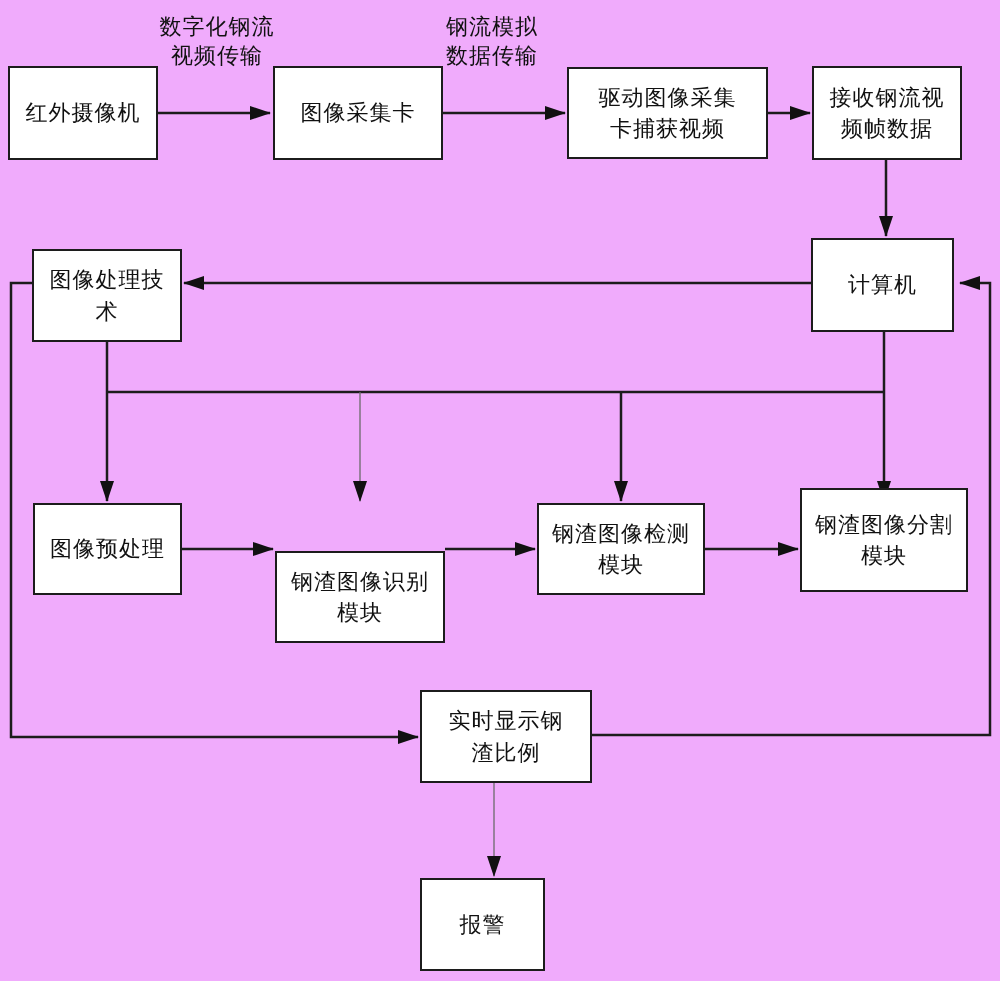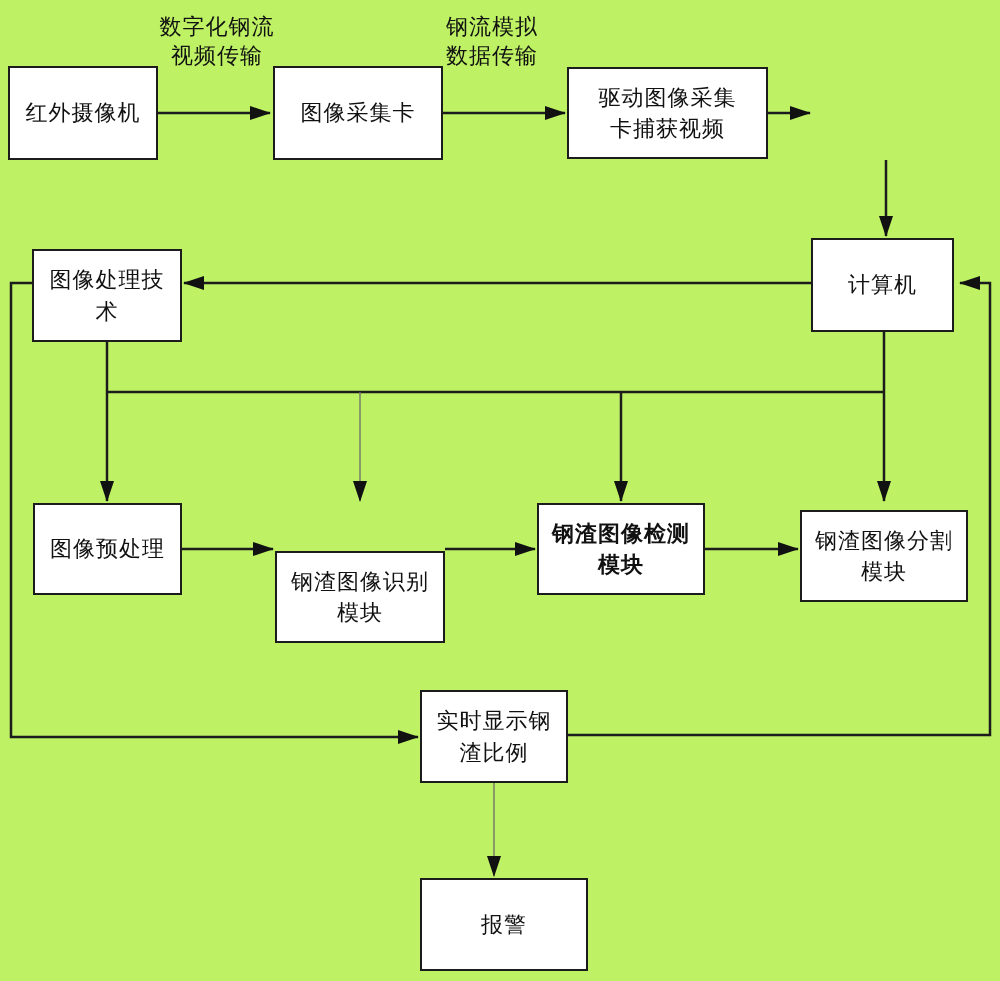--- a/index.html
+++ b/index.html
@@ -4,21 +4,21 @@
 <style>
   html, body {
     margin: 0;
     padding: 0;
     background: #ffffff;
   }
   .canvas {
     position: relative;
     width: 1000px;
     height: 981px;
-    background: #bef264;
+    background: #f0abfc;
     font-family: "Liberation Serif", "DejaVu Serif", serif;
     color: #111111;
     overflow: hidden;
   }
   .wires {
     position: absolute;
     left: 0; top: 0;
     width: 1000px;
     height: 981px;
   }
@@ -46,24 +46,24 @@
   }
   
   .n-camera       { left: 8px;   top: 66px;  width: 150px; height: 94px; }
   .n-grabber      { left: 273px; top: 66px;  width: 170px; height: 94px; }
   .n-drive        { left: 567px; top: 67px;  width: 201px; height: 92px; }
   .n-receive      { left: 812px; top: 66px;  width: 150px; height: 94px; }
   .n-computer     { left: 811px; top: 238px; width: 143px; height: 94px; }
   .n-imgproc      { left: 32px;  top: 249px; width: 150px; height: 93px; }
   .n-preproc      { left: 33px;  top: 503px; width: 149px; height: 92px; }
   .n-recog        { left: 275px; top: 503px; width: 170px; height: 92px; margin-top: 48px; }
-  .n-detect       { left: 537px; top: 503px; width: 168px; height: 92px; font-weight: bold; }
-  .n-segment      { left: 800px; top: 510px; width: 168px; height: 92px; }
-  .n-display      { left: 420px; top: 690px; width: 148px; height: 93px; }
-  .n-alarm        { left: 420px; top: 878px; width: 168px; height: 93px; }
+  .n-detect       { left: 537px; top: 503px; width: 168px; height: 92px; }
+  .n-segment      { left: 800px; top: 488px; width: 168px; height: 104px; }
+  .n-display      { left: 420px; top: 690px; width: 172px; height: 93px; }
+  .n-alarm        { left: 420px; top: 878px; width: 125px; height: 93px; }
   .l-digitized    { left: 117px; top: 12px;  width: 200px; }
   .l-analog       { left: 392px; top: 12px;  width: 200px; }
 </style>
 </head>
 <body>
 
 <div class="canvas">
 
   <svg class="wires" viewBox="0 0 1000 981" xmlns="http://www.w3.org/2000/svg">
     <defs>
@@ -101,20 +101,22 @@
 
   <div class="edge-label l-digitized">数字化钢流
 视频传输</div>
   <div class="edge-label l-analog">钢流模拟
 数据传输</div>
 
   <div class="node n-camera">红外摄像机</div>
   <div class="node n-grabber">图像采集卡</div>
   <div class="node n-drive">驱动图像采集
 卡捕获视频</div>
+  <div class="node n-receive">接收钢流视
+频帧数据</div>
   <div class="node n-computer">计算机</div>
   <div class="node n-imgproc">图像处理技
 术</div>
   <div class="node n-preproc">图像预处理</div>
   <div class="node n-recog">钢渣图像识别
 模块</div>
   <div class="node n-detect">钢渣图像检测
 模块</div>
   <div class="node n-segment">钢渣图像分割
 模块</div>

